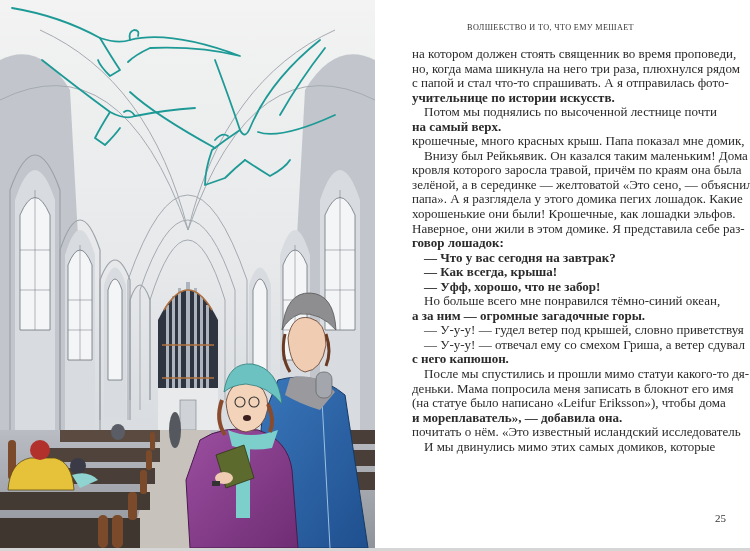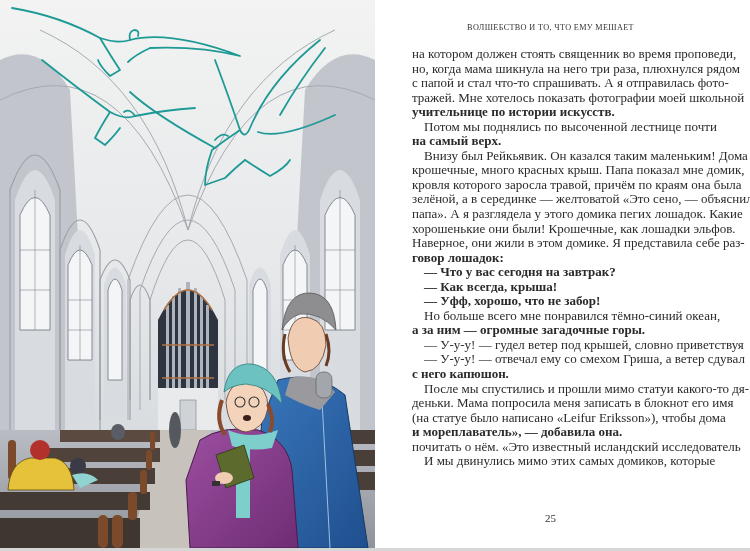--- a/index.html
+++ b/index.html
@@ -22,21 +22,21 @@
     .body-text {
       position: absolute; left: 37px; top: 47px; width: 297px;
       font-size: 13px; line-height: 14.55px; color: #2a2a2a;
       font-family: "Liberation Serif", serif;
     }
     .line { display: block; white-space: nowrap; text-align: justify; text-align-last: justify; height: 14.55px; }
     .line.last { text-align-last: left; font-weight: bold; }
     .line.indent { padding-left: 12px; }
     .folio {
       position: absolute; left: 0; right: 0; top: 512px;
-      text-align: center; font-size: 11px; color: #333;
+      text-align: right; font-size: 11px; color: #333;
     }
     .bottom-strip { position: absolute; left: 0; top: 548px; width: 750px; height: 3px; background: #d6d6d6; }
   </style>
 </head>
 <body>
 
 <div class="spread">
 
   <div class="illustration">
     <svg viewBox="0 0 375 548" xmlns="http://www.w3.org/2000/svg">
@@ -222,26 +222,25 @@
       </g>
     </svg>
   </div>
 
   <div class="text-page">
     <div class="running-head">ВОЛШЕБСТВО И ТО, ЧТО ЕМУ МЕШАЕТ</div>
     <div class="body-text" id="body-text">
         <span class="line">на котором должен стоять священник во время проповеди,</span>
         <span class="line">но, когда мама шикнула на него три раза, плюхнулся рядом</span>
         <span class="line">с папой и стал что-то спрашивать. А я отправилась фото-</span>
-        <span class="line">тражей. Мне хотелось показать фотографии моей школьной</span>
         <span class="line last">учительнице по истории искусств.</span>
         <span class="line indent">Потом мы поднялись по высоченной лестнице почти</span>
         <span class="line last">на самый верх.</span>
+        <span class="line">крошечные, много красных крыш. Папа показал мне домик,</span>
         <span class="line indent">Внизу был Рейкьявик. Он казался таким маленьким! Дома</span>
-        <span class="line">крошечные, много красных крыш. Папа показал мне домик,</span>
         <span class="line">кровля которого заросла травой, причём по краям она была</span>
         <span class="line">зелёной, а в серединке — желтоватой «Это сено, — объяснил</span>
         <span class="line">папа». А я разглядела у этого домика пегих лошадок. Какие</span>
         <span class="line">хорошенькие они были! Крошечные, как лошадки эльфов.</span>
         <span class="line">Наверное, они жили в этом домике. Я представила себе раз-</span>
         <span class="line last">говор лошадок:</span>
         <span class="line indent last">— Что у вас сегодня на завтрак?</span>
         <span class="line indent last">— Как всегда, крыша!</span>
         <span class="line indent last">— Уфф, хорошо, что не забор!</span>
         <span class="line indent">Но больше всего мне понравился тёмно-синий океан,</span>

